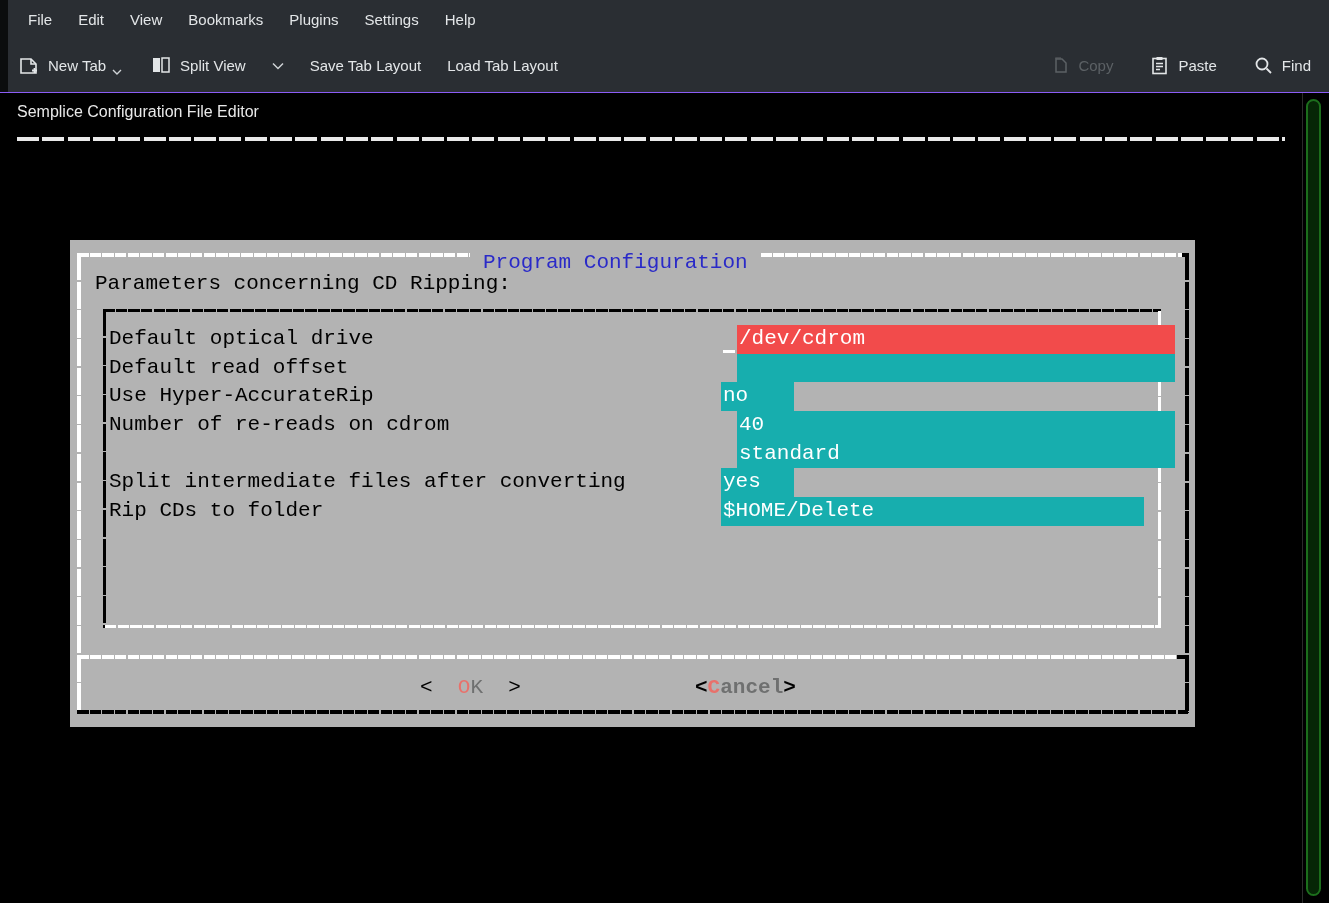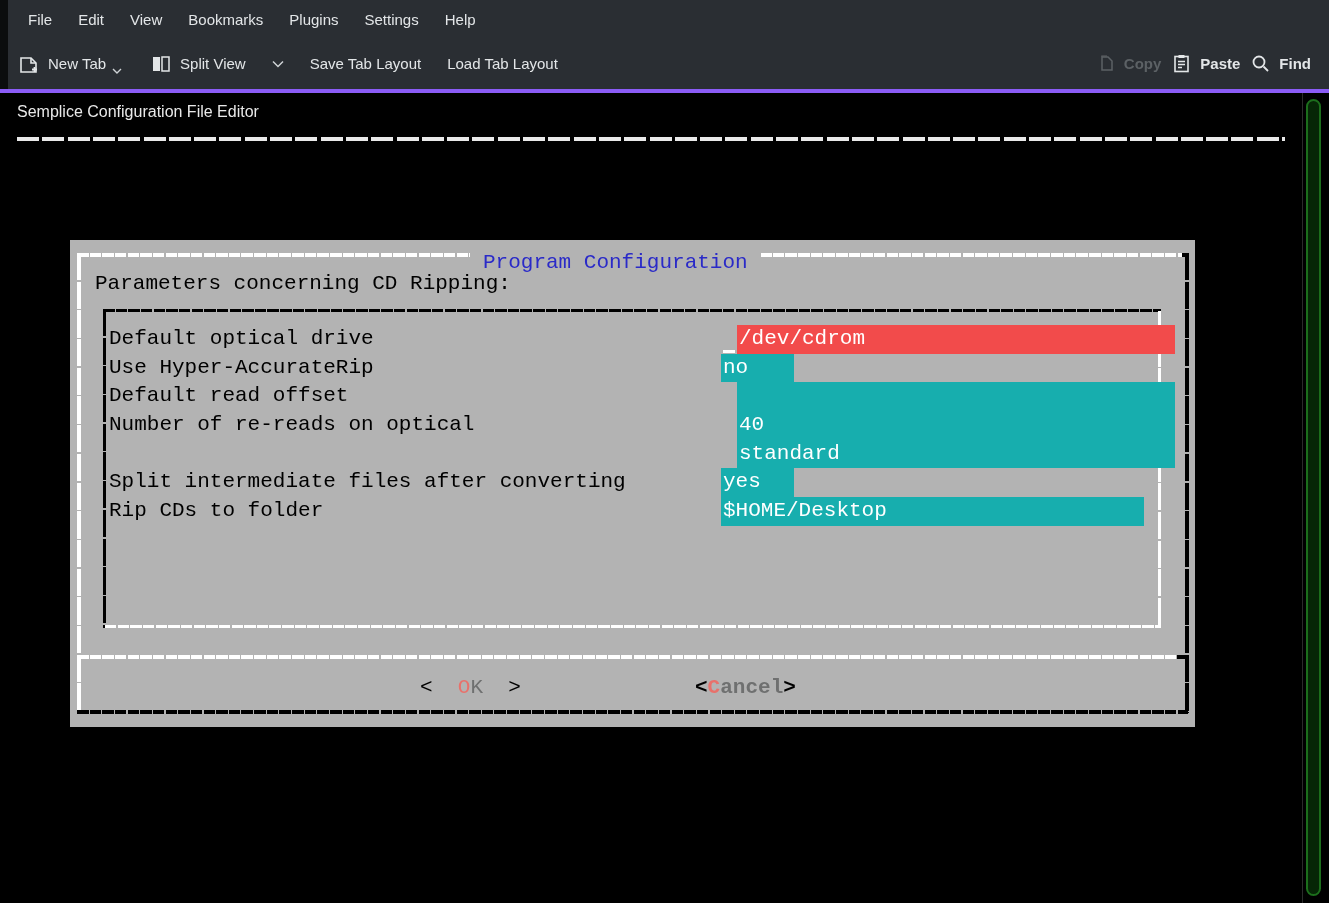--- a/index.html
+++ b/index.html
@@ -7,23 +7,23 @@
   body { font-family:"Liberation Sans", sans-serif; position:relative; }
 
   
   .chrome { position:absolute; left:0; top:0; width:1329px; height:93px; background:#2a2e33; }
   .left-edge { position:absolute; left:0; top:0; width:8px; height:93px; background:#0b0d0e; }
   .menubar { position:absolute; left:0; top:0; width:100%; height:38px;
              display:flex; align-items:center; padding-left:28px; gap:26px; }
   .menu-item { color:#e3e6e8; font-size:15px; cursor:default; }
   .toolbar { position:absolute; left:0; top:38px; width:100%; height:55px;
              display:flex; align-items:center; padding:0 18px;
-             border-bottom:4px solid #8b5cf6; }
+             border-bottom:1px solid #8b5cf6; }
   .tb-left { display:flex; align-items:center; gap:26px; }
-  .tb-right { margin-left:auto; display:flex; align-items:center; gap:10px;font-weight:bold; }
+  .tb-right { margin-left:auto; display:flex; align-items:center; gap:36px; }
   .tb-btn { display:flex; align-items:center; gap:8px; color:#e3e6e8; font-size:15px; position:relative; }
   .tb-btn.disabled { color:#5c6165; }
   .tb-btn svg { display:block; }
   .mini-caret { position:relative; top:7px; left:-2px; }
   .chev { color:#cfd3d6; font-size:13px; }
 
   
   .terminal { position:absolute; left:0; top:93px; width:1303px; height:810px; background:#000;
               font-family:"Liberation Mono","DejaVu Sans Mono",monospace; font-size:21px; }
   .backtitle { position:absolute; left:17px; top:97px; color:#e9e9e9; line-height:29px; white-space:pre; }
@@ -195,41 +195,41 @@
     <div class="fb-bottom"></div>
     <div class="fb-right"></div>
 
     <div class="rows">
       <div class="form-row">
         <span class="row-label">Default optical drive</span>
         <span class="row-field field-red w-full">/dev/cdrom</span>
         <span class="cursor" style="left:620px; bottom:1px;"></span>
       </div>
       <div class="form-row">
+        <span class="row-label">Default read offset</span>
+        <span class="row-field field-teal w-full"></span>
+      </div>
+      <div class="form-row">
         <span class="row-label">Use Hyper-AccurateRip</span>
         <span class="row-field field-teal w-narrow">no</span>
       </div>
       <div class="form-row">
-        <span class="row-label">Default read offset</span>
-        <span class="row-field field-teal w-full"></span>
-      </div>
-      <div class="form-row">
-        <span class="row-label">Number of re-reads on optical</span>
+        <span class="row-label">Number of re-reads on cdrom</span>
         <span class="row-field field-teal w-full">40</span>
       </div>
       <div class="form-row">
         <span class="row-field field-teal w-full">standard</span>
       </div>
       <div class="form-row">
         <span class="row-label">Split intermediate files after converting</span>
         <span class="row-field field-teal w-narrow">yes</span>
       </div>
       <div class="form-row">
         <span class="row-label">Rip CDs to folder</span>
-        <span class="row-field field-teal w-home">$HOME/Desktop</span>
+        <span class="row-field field-teal w-home">$HOME/Delete</span>
       </div>
     </div>
   </div>
 
   <div class="dlg-separator"></div>
   <div class="dlg-separator-corner"></div>
 
   <div class="btn-row">
     <span class="dlg-btn btn-ok"><span class="bracket">&lt;</span><span>  </span><span class="hotkey">O</span><span class="btn-rest">K</span><span>  </span><span class="bracket">&gt;</span></span>
     <span class="dlg-btn btn-cancel"><span class="bracket">&lt;</span><span class="hotkey">C</span><span class="btn-rest">ancel</span><span class="bracket">&gt;</span></span>

